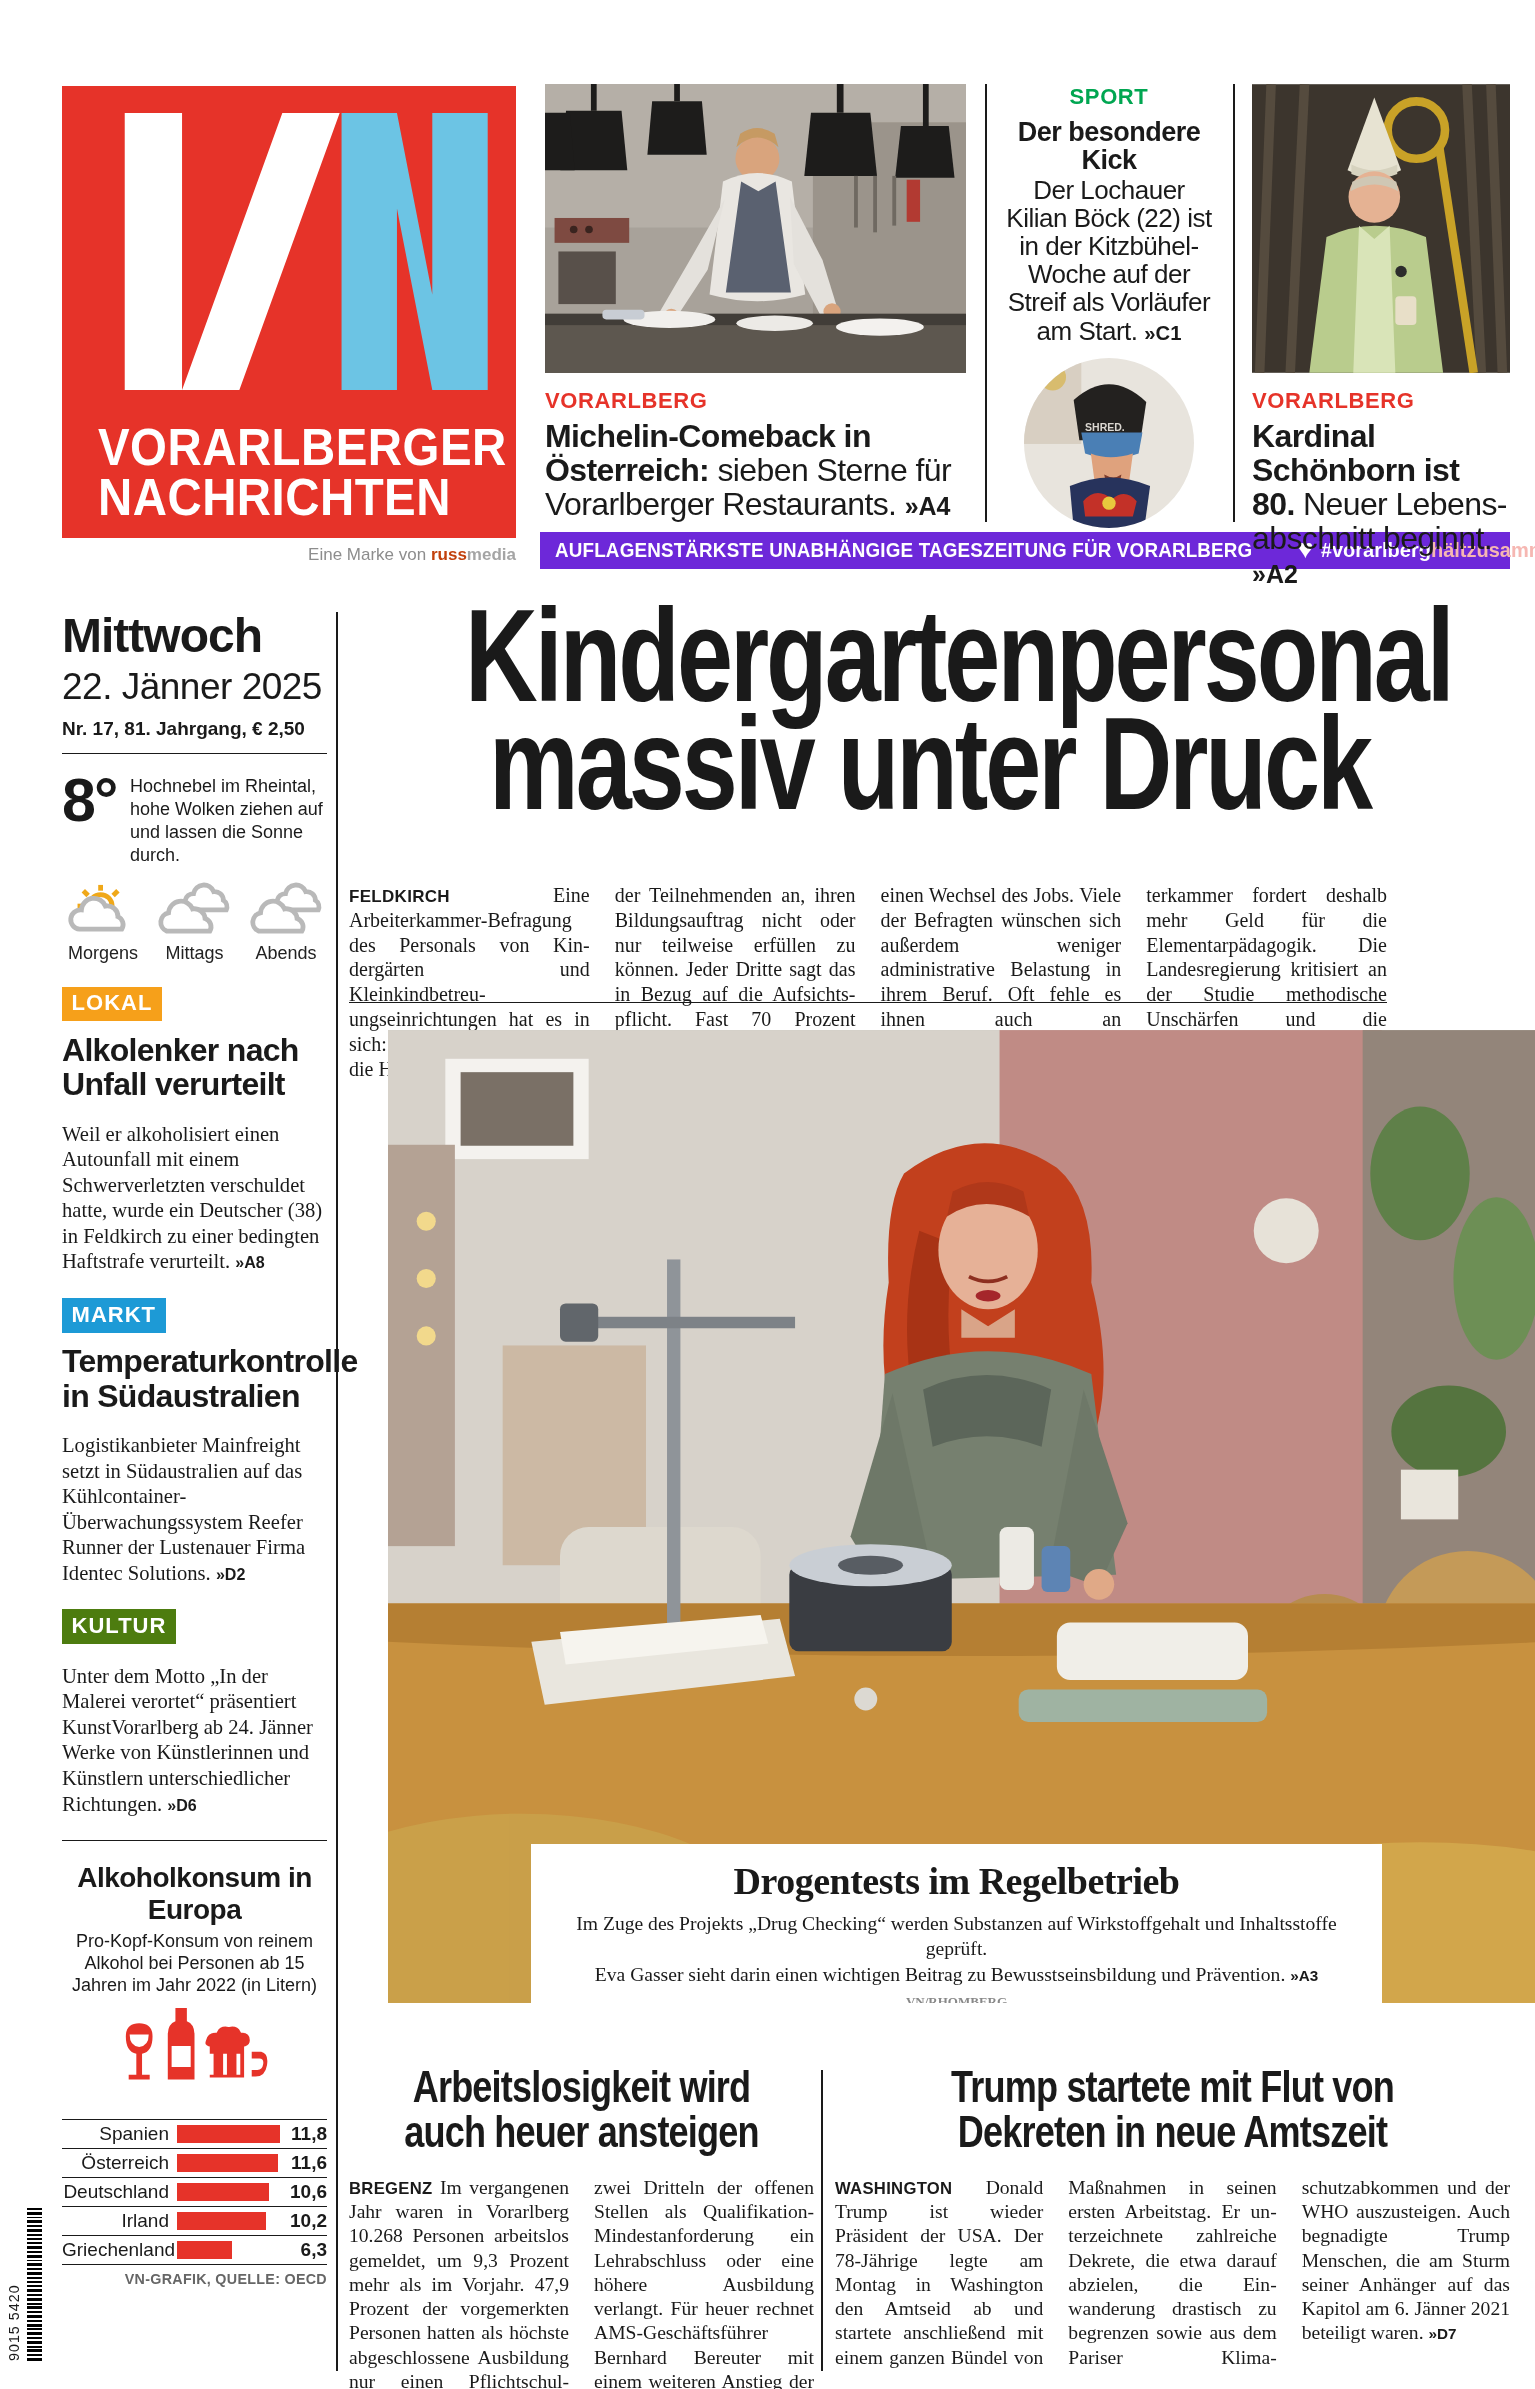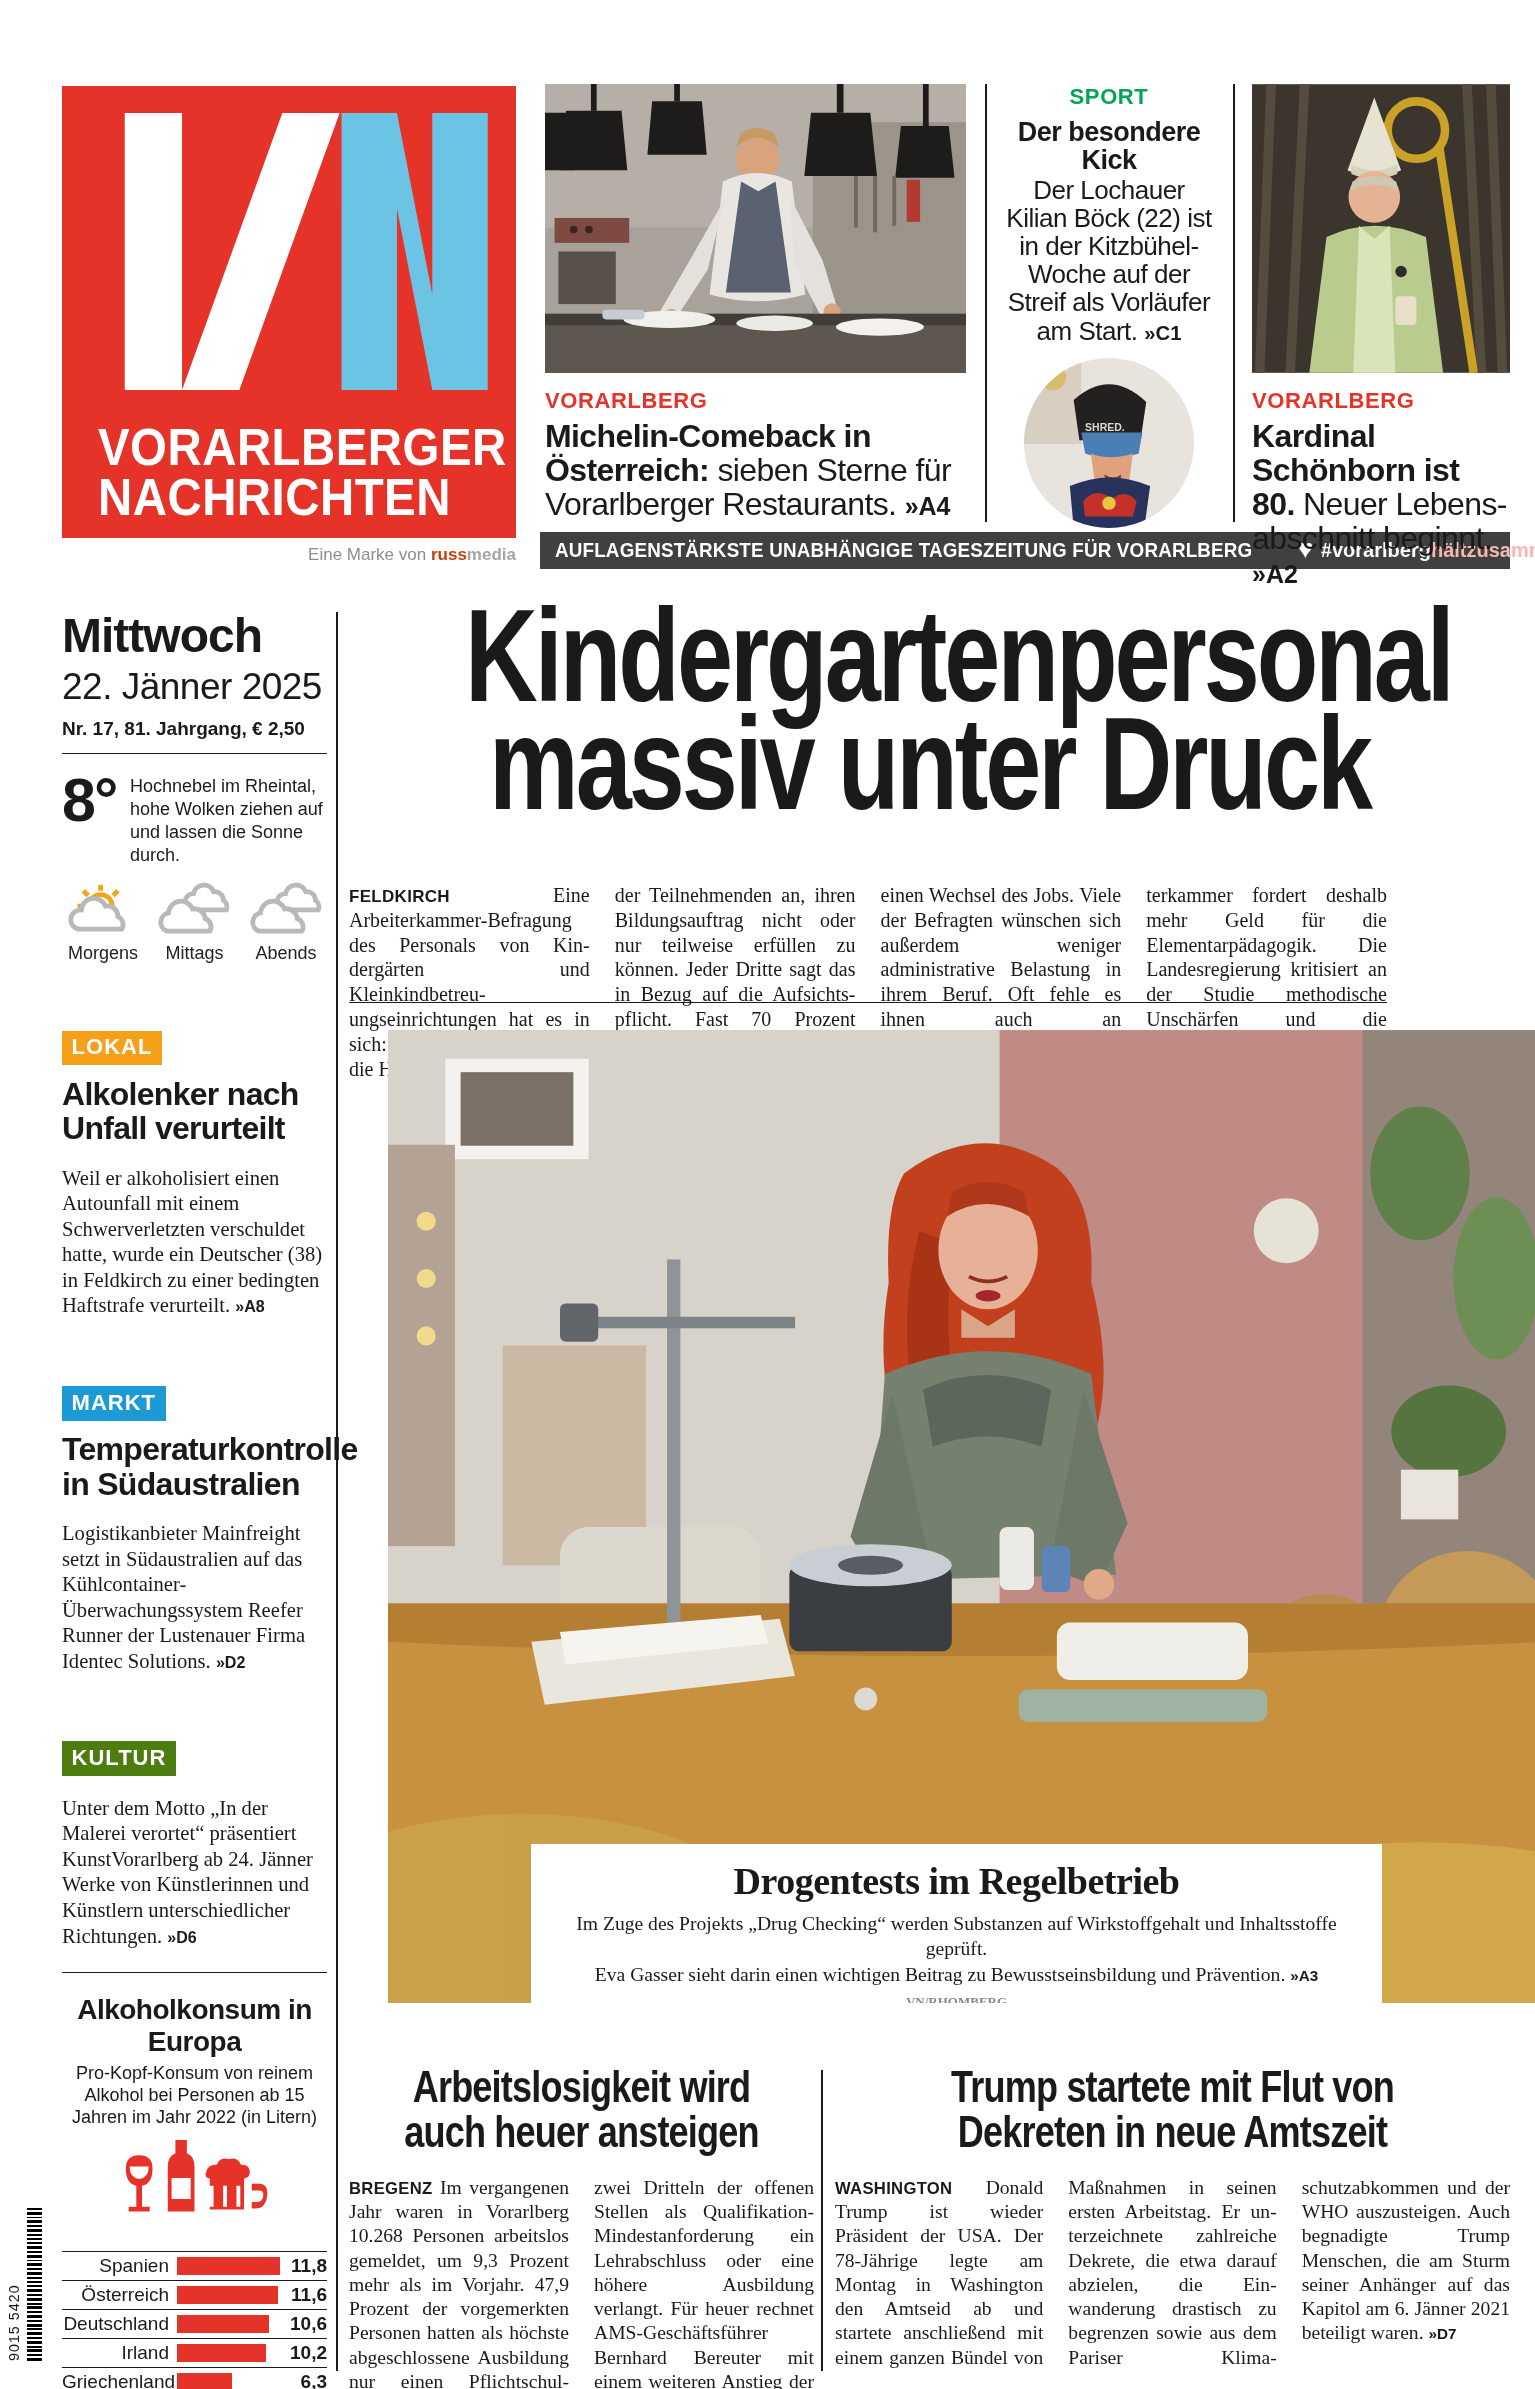--- a/index.html
+++ b/index.html
@@ -11,21 +11,21 @@
   .logo-box { left:62px; top:86px; width:454px; height:452px; background:#e63329; }
   .logo-glyph { position:absolute; left:29px; top:27px; }
   .logo-title { position:absolute; left:36px; bottom:15.3px; color:#fff; font-weight:bold;
                 font-size:51px; line-height:0.98; letter-spacing:0.5px;
                 transform:scaleX(0.93); transform-origin:left bottom; white-space:nowrap; }
   .brand-note { left:62px; top:545px; width:454px; text-align:right; font-size:17px; color:#8d8d8d; }
   .brand-note b { color:#c2410c;text-align:center; }
   .brand-note .lite { color:#a5a5a5; font-weight:bold; }
 
   
-  .banner { left:540px; top:532px; width:970px; height:37px; background:#404040; color:#fff;
+  .banner { left:540px; top:532px; width:970px; height:37px; background:#6d28d9; color:#fff;
             display:flex; align-items:center; justify-content:space-between; padding:0 15.3px; box-sizing:border-box; }
   .banner-claim { font-weight:bold; font-size:20px; letter-spacing:0.2px; transform:scaleX(0.94); transform-origin:left center; white-space:nowrap;}
   .banner-right { display:flex; align-items:center; gap:7.6px; font-size:20px; }
   .heart { font-size:27px; line-height:1; position:relative; top:-1px; }
   .banner-right .tagbold { font-weight:bold; }
   .banner-right .taglite { color:#f6b7b2; font-weight:bold; }
 
   
   .teaser-photo { width:100%; display:block; }
   .kicker { font-weight:bold; font-size:22px; color:#e63329; letter-spacing:0.6px; }
@@ -48,21 +48,21 @@
   .issue { font-size:19px; font-weight:bold; margin-top:11.5px; }
   .hr { border:none; border-top:1.9px solid #1a1a1a; margin:13.4px 0 0; }
   .hr.thin { border-top-width:1.4px; }
   .weather { display:flex; gap:13.4px; margin-top:19px; align-items:flex-start; }
   .temp { font-size:61px; font-weight:bold; line-height:0.9; letter-spacing:-1.9px; }
   .forecast { font-size:18px; line-height:1.28; padding-top:1.9px; }
   .wx-row { display:flex; justify-content:space-between; margin-top:13.4px; text-align:center; }
   .wx-cell { width:82px; }
   .wx-label { font-size:18px; margin-top:3.8px; color:#222; }
   .badge { display:inline-block; color:#fff; font-weight:bold; font-size:22px; letter-spacing:1px;
-           padding:3.8px 9.6px 4.8px;margin-top:44px; }
+           padding:3.8px 9.6px 4.8px; }
   .badge.lokal { background:#f6a01a; }
   .badge.markt { background:#1d9ad6; }
   .badge.kultur { background:#4d7c0f; }
   .side-sec { margin-top:23px; }
   .side-hl { font-size:32px; font-weight:bold; line-height:1.08; letter-spacing:-0.7px; margin-top:11.5px; }
   .side-body { font-family:"Liberation Serif", serif; font-size:20.6px; line-height:1.24; margin-top:20px; }
 
   
   .chart { margin-top:21px; }
   .chart-title { font-size:28px; font-weight:bold; text-align:center; letter-spacing:-0.5px; }

